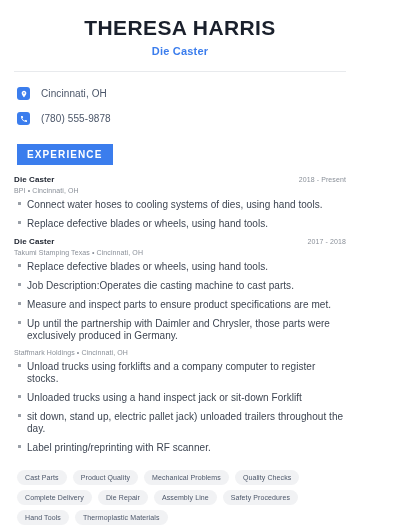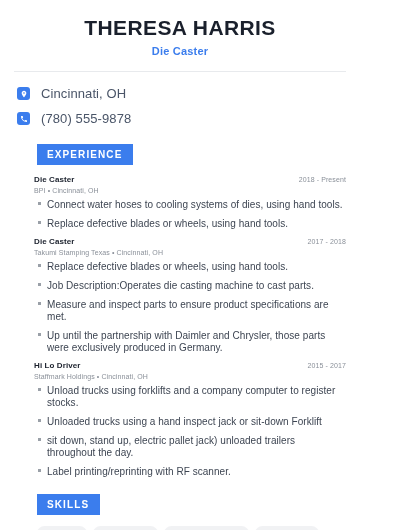--- a/index.html
+++ b/index.html
@@ -67,30 +67,29 @@
     display: flex;
     align-items: center;
     justify-content: center;
     flex: none;
     margin-left: 3px;
   }
   .contact-icon svg {
     display: block;
   }
   .contact-text {
-    font-size: 13px;
+    font-size: 10px;
     color: #4a5568;
     margin-left: 11px;
     letter-spacing: 0.1px;
   }
 
   
   .section {
     margin-top: 16px;
-    margin-left: 20px;
   }
   .section-badge {
     display: inline-block;
     background: #3b7ded;
     color: #ffffff;
     font-size: 10px;
     font-weight: bold;
     letter-spacing: 1.1px;
     padding: 5px 11px 5px 10px;
     margin-left: 3px;
@@ -220,37 +219,32 @@
           </div>
           <div class="job-meta">Takumi Stamping Texas  •  Cincinnati, OH</div>
           <ul class="bullets">
             <li>Replace defective blades or wheels, using hand tools.</li>
             <li>Job Description:Operates die casting machine to cast parts.</li>
             <li>Measure and inspect parts to ensure product specifications are met.</li>
             <li>Up until the partnership with Daimler and Chrysler, those parts were exclusively produced in Germany.</li>
           </ul>
         </div>
         <div class="job">
-          <div class="job-head">
-            <span class="job-role">Hi Lo Driver</span>
-            <span class="job-dates">2015 - 2017</span>
-          </div>
           <div class="job-meta">Staffmark Holdings  •  Cincinnati, OH</div>
           <ul class="bullets">
             <li>Unload trucks using forklifts and a company computer to register stocks.</li>
             <li>Unloaded trucks using a hand inspect jack or sit-down Forklift</li>
             <li>sit down, stand up, electric pallet jack) unloaded trailers throughout the day.</li>
             <li>Label printing/reprinting with RF scanner.</li>
           </ul>
         </div>
       </div>
   </div>
 
   <div class="section">
-    <span class="section-badge">SKILLS</span>
     <div class="skills-wrap" id="skill-list">
         <span class="skill-pill">Cast Parts</span>
         <span class="skill-pill">Product Quality</span>
         <span class="skill-pill">Mechanical Problems</span>
         <span class="skill-pill">Quality Checks</span>
         <span class="skill-pill">Complete Delivery</span>
         <span class="skill-pill">Die Repair</span>
         <span class="skill-pill">Assembly Line</span>
         <span class="skill-pill">Safety Procedures</span>
         <span class="skill-pill">Hand Tools</span>

